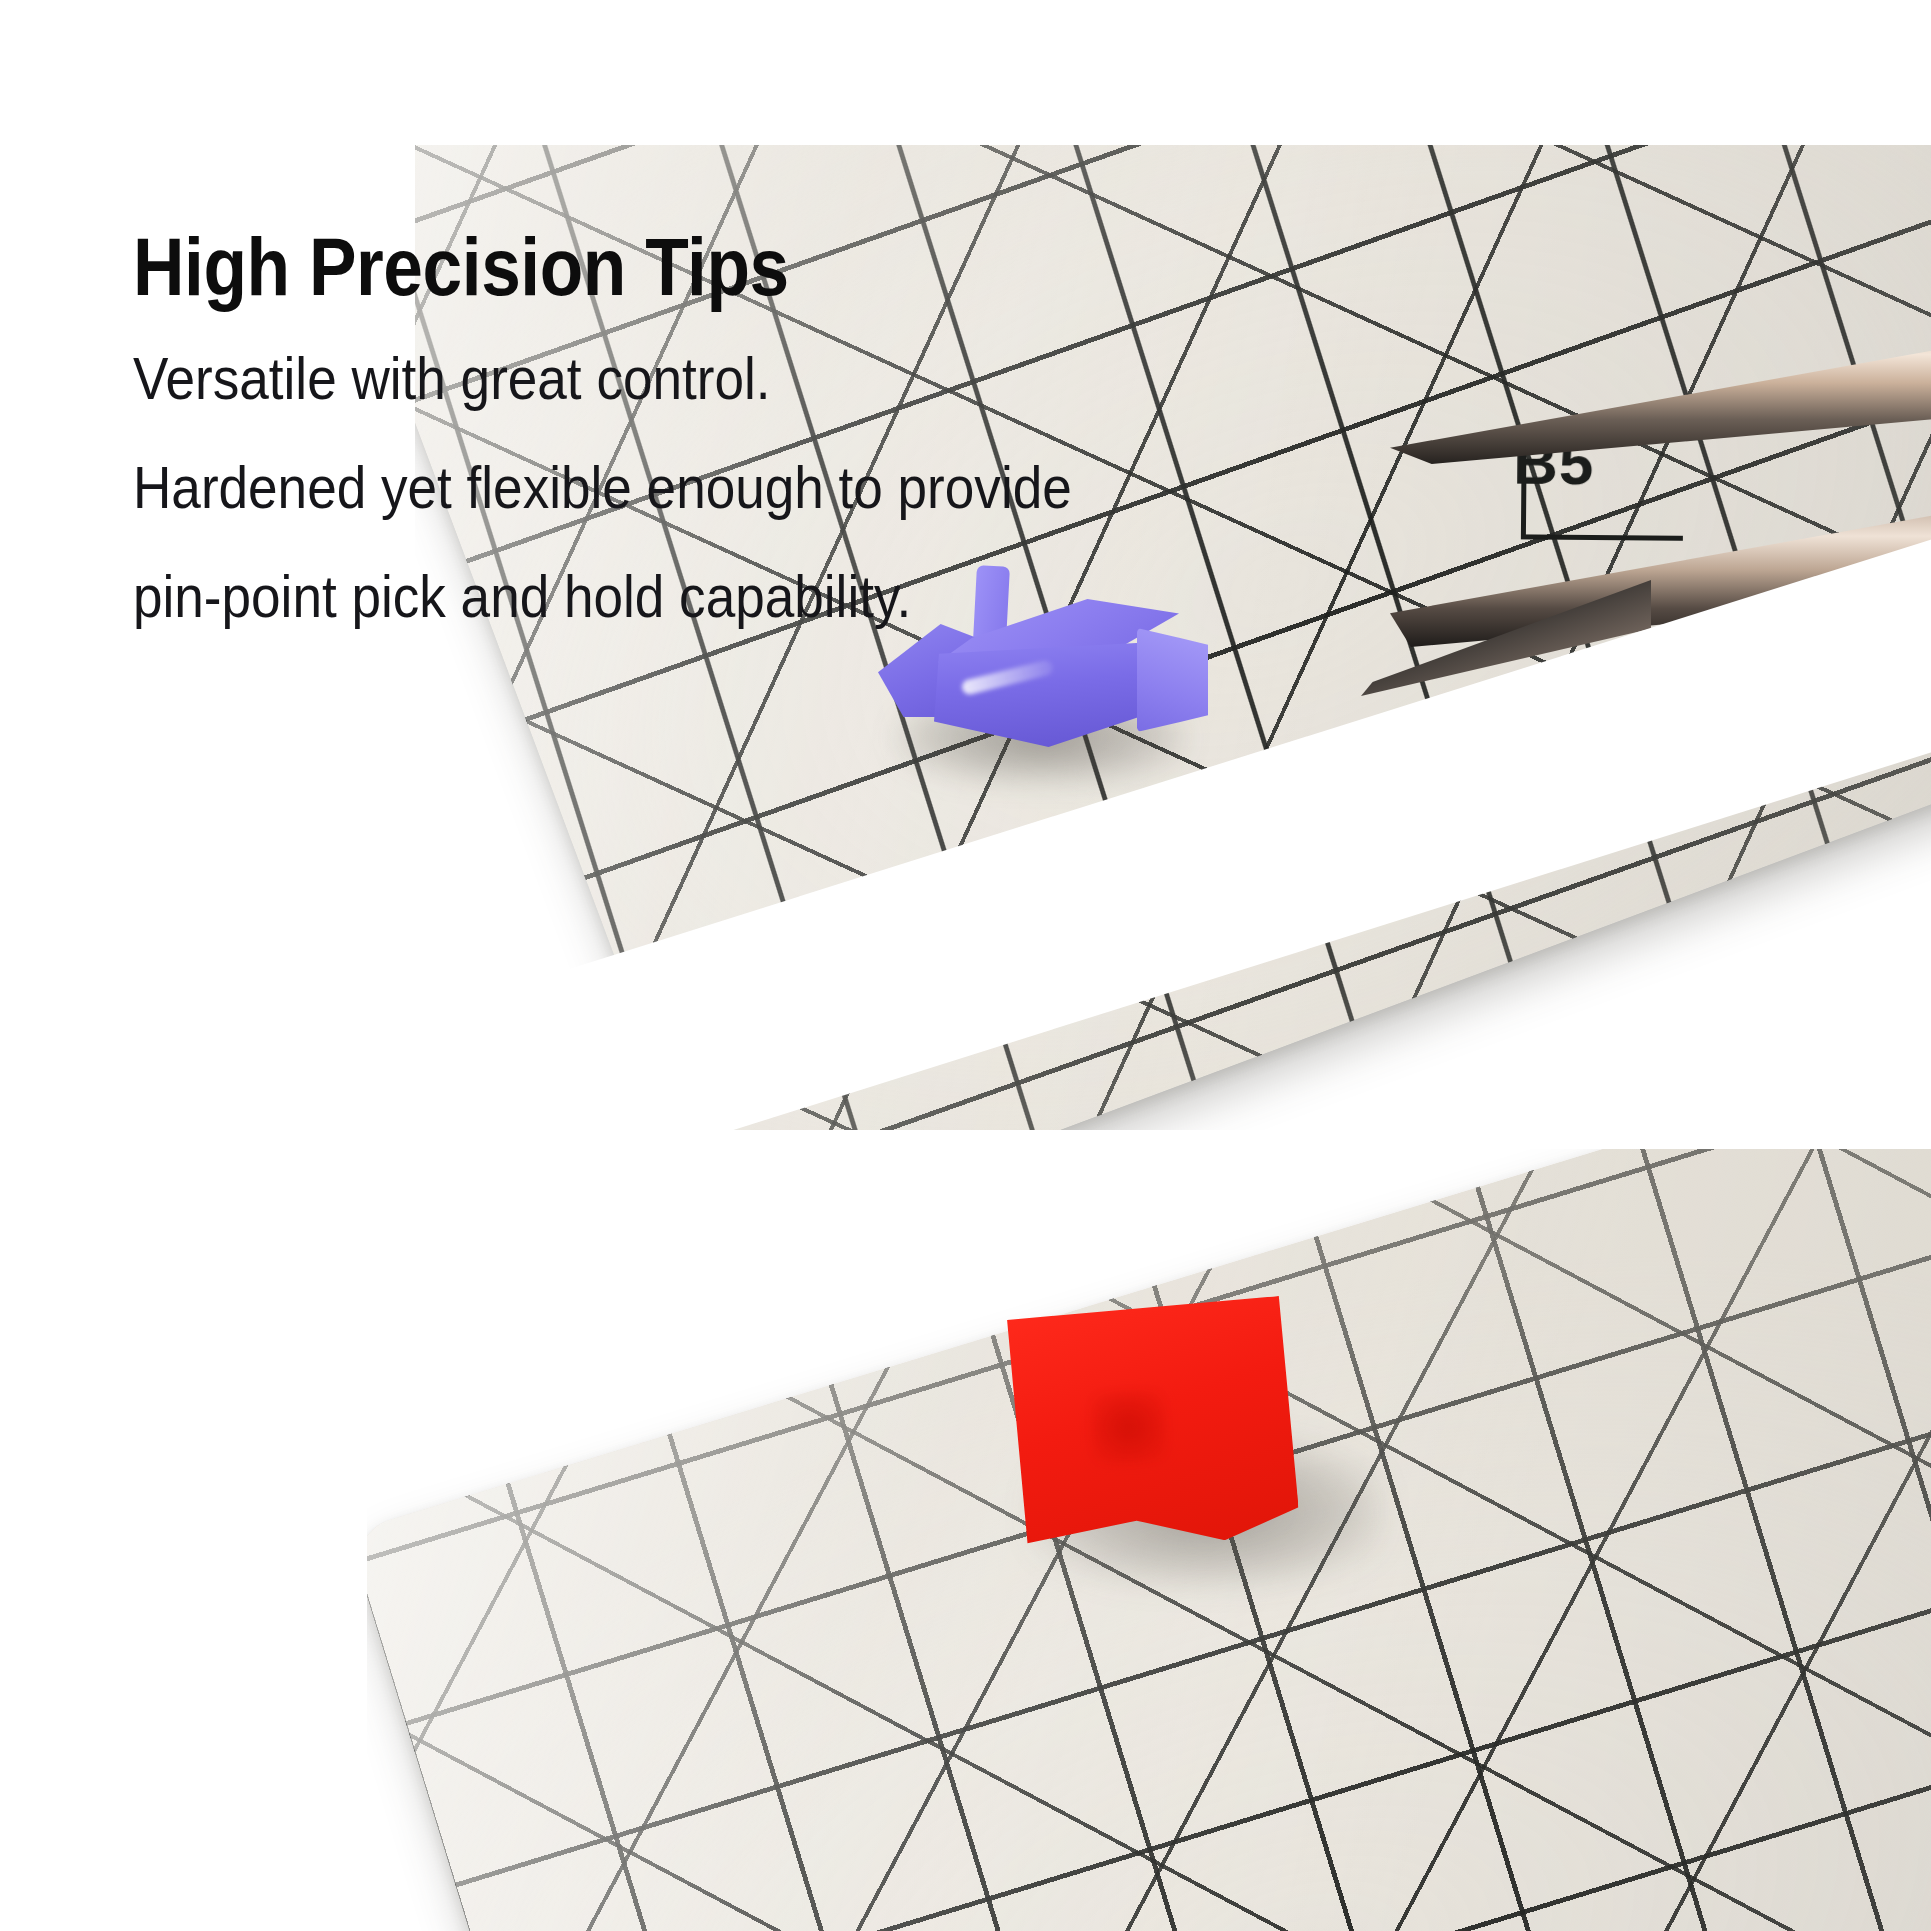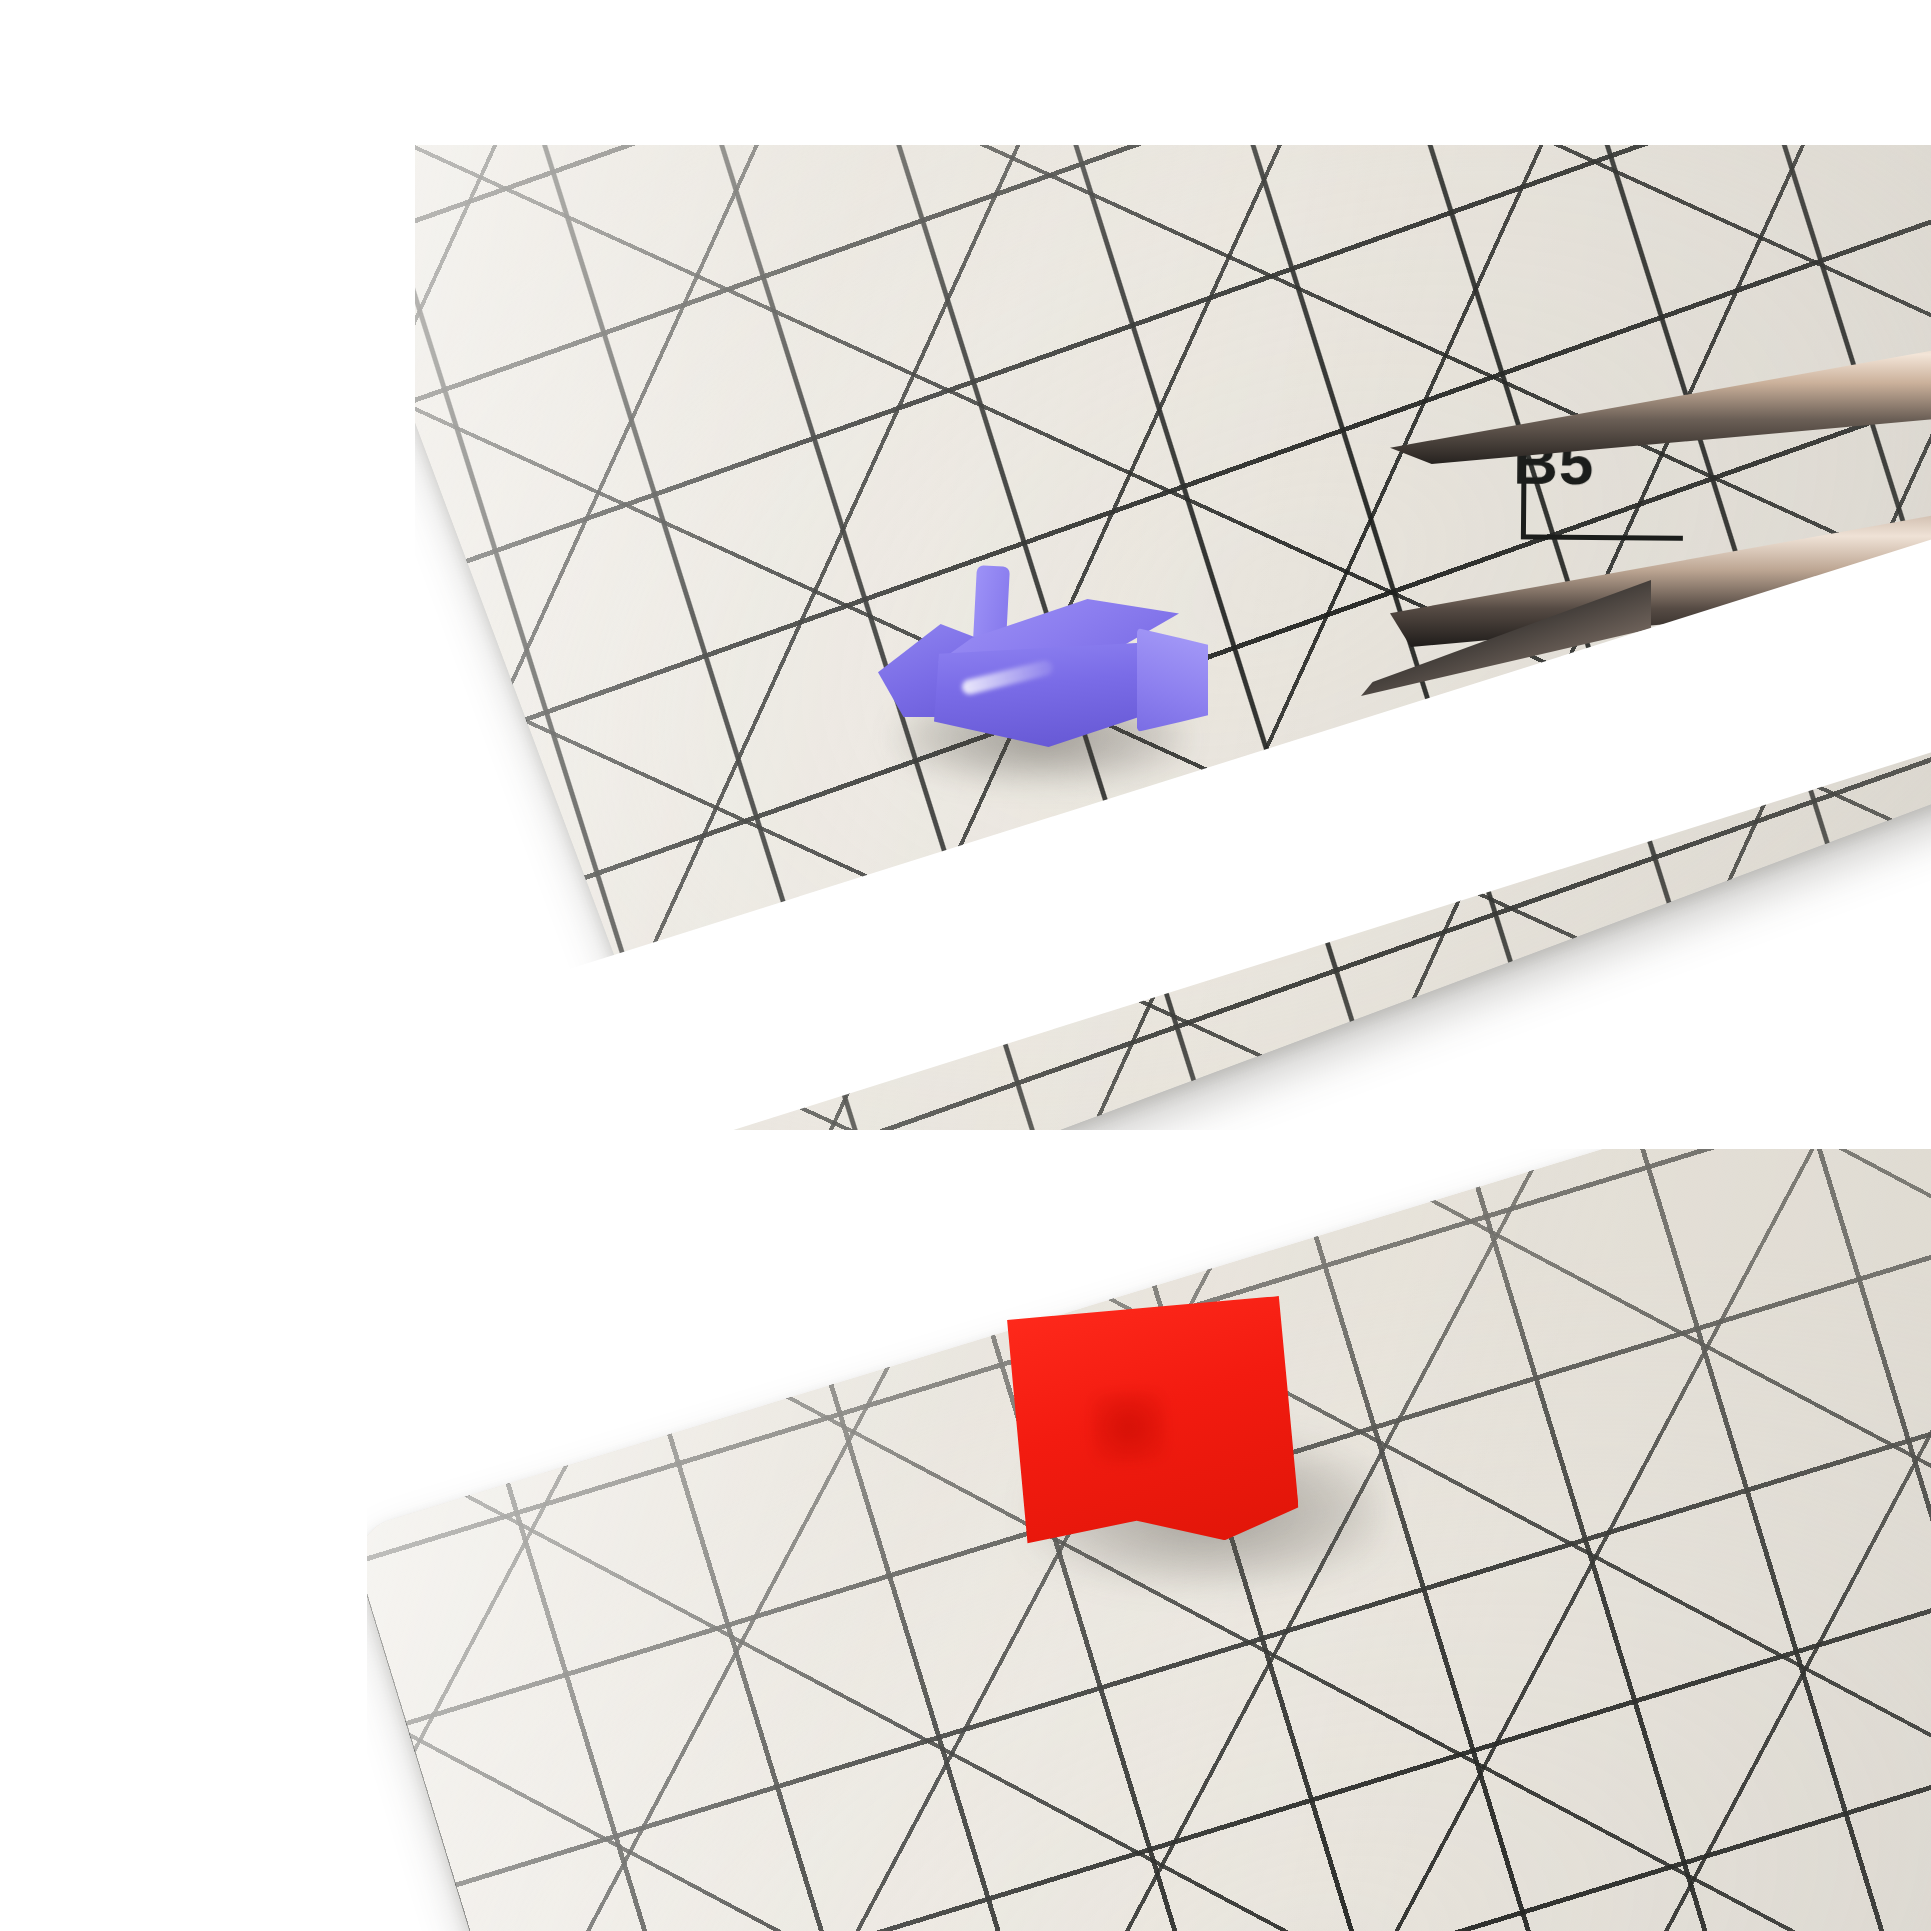--- a/index.html
+++ b/index.html
@@ -360,15 +360,21 @@
       </div>
     </div>
 
     <div class="chip-shadow" style="left:666px;top:290px;width:348px;height:145px;"></div>
     <div class="chip-red" style="left:637px;top:154px;width:290px;height:241px;transform:rotate(-3deg);">
       <div class="hot"></div>
     </div>
 
   </div>
 
+  <div class="copy">
+    <div class="headline">High Precision Tips</div>
+    <div class="subline">Versatile with great control.</div>
+    <div class="subline">Hardened yet flexible enough to provide</div>
+    <div class="subline">pin-point pick and hold capability.</div>
+  </div>
 
 </div>
 
 
 </body></html>

